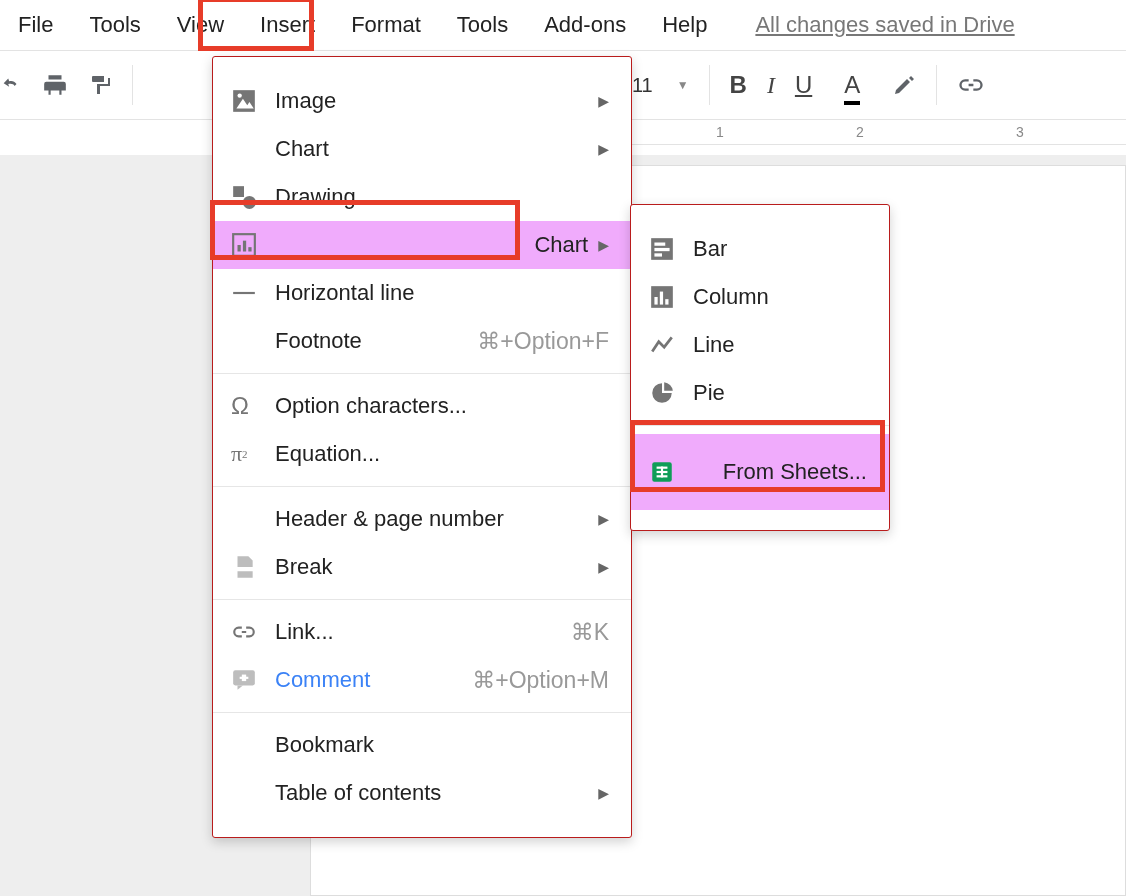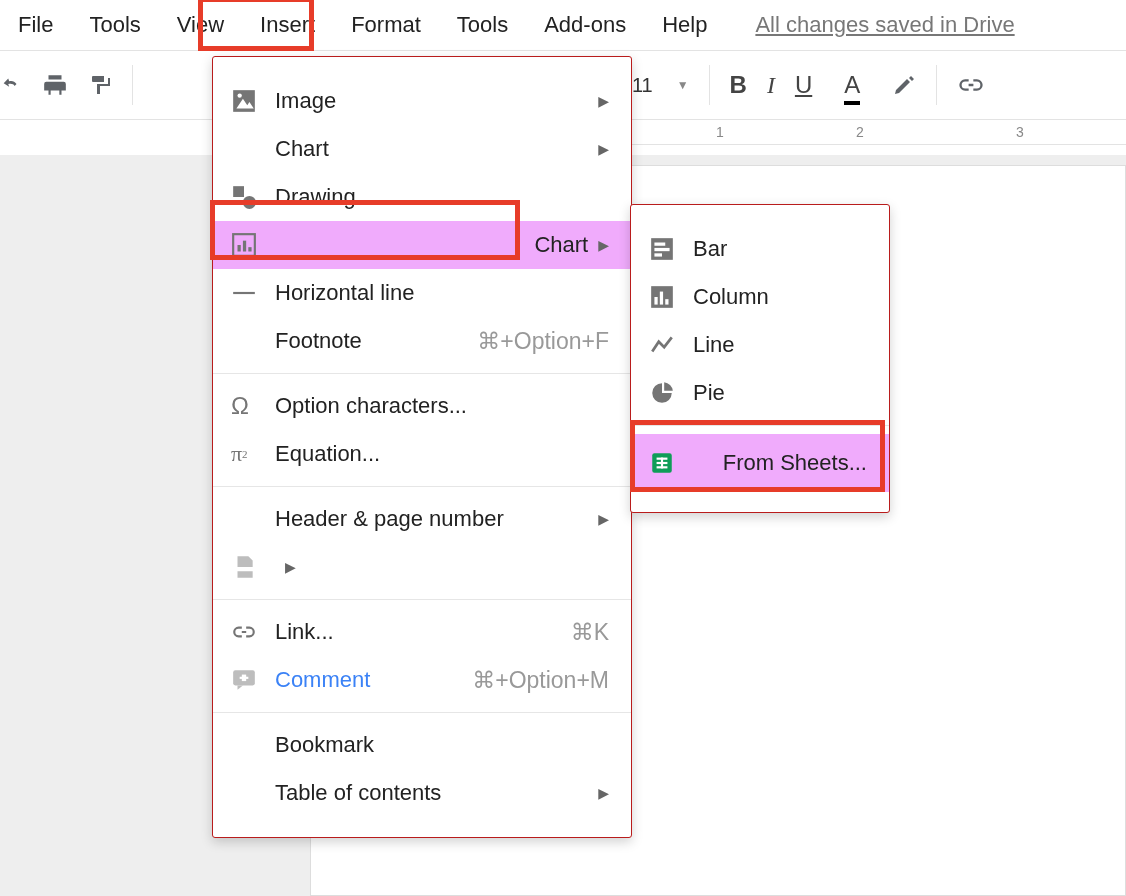--- a/index.html
+++ b/index.html
@@ -314,20 +314,21 @@
     <span class="icon-slot"></span>
     <span class="label">Header &amp; page number</span>
     <span class="sub-arrow">▶</span>
   </div>
   <div class="dd-row">
     <span class="icon-slot">
       <svg width="26" height="26" viewBox="0 0 24 24">
           <path fill="#bdbdbd" d="M6 2h10l4 4v6H6zM6 16h14v6H6z"></path>
         </svg>
     </span>
+    <span class="label">Break</span>
     <span class="sub-arrow">▶</span>
   </div>
   <div class="dd-sep"></div>
   <div class="dd-row">
     <span class="icon-slot">
       <svg width="26" height="26" viewBox="0 0 24 24">
           <path fill="#757575" d="M10 13a5 5 0 010-2h4a5 5 0 010 2h-4zm-3 4a5 5 0 010-10h3v2H7a3 3 0 000 6h3v2H7zm10-10a5 5 0 010 10h-3v-2h3a3 3 0 000-6h-3V7h3z"></path>
         </svg>
     </span>
     <span class="label">Link...</span>
@@ -391,21 +392,21 @@
   <div class="dd-row">
     <span class="icon-slot">
       <svg width="26" height="26" viewBox="0 0 24 24">
           <path fill="#757575" d="M12 3a9 9 0 109 9h-9V3z"></path>
           <path fill="#757575" d="M14 2v8h8a9 9 0 00-8-8z"></path>
         </svg>
     </span>
     <span class="label">Pie</span>
   </div>
   <div class="dd-sep"></div>
-  <div class="dd-row hover" style="height:58px;">
+  <div class="dd-row hover" style="height:76px;">
     <span class="icon-slot">
       <svg width="26" height="26" viewBox="0 0 24 24">
           <rect x="3" y="3" width="18" height="18" rx="2" fill="#0f9d58"></rect>
           <rect x="7" y="7" width="10" height="2" fill="#fff"></rect>
           <rect x="7" y="11" width="10" height="2" fill="#fff"></rect>
           <rect x="7" y="15" width="10" height="2" fill="#fff"></rect>
           <rect x="11" y="7" width="2" height="10" fill="#fff"></rect>
         </svg>
     </span>
     <span class="label">From Sheets...</span>

